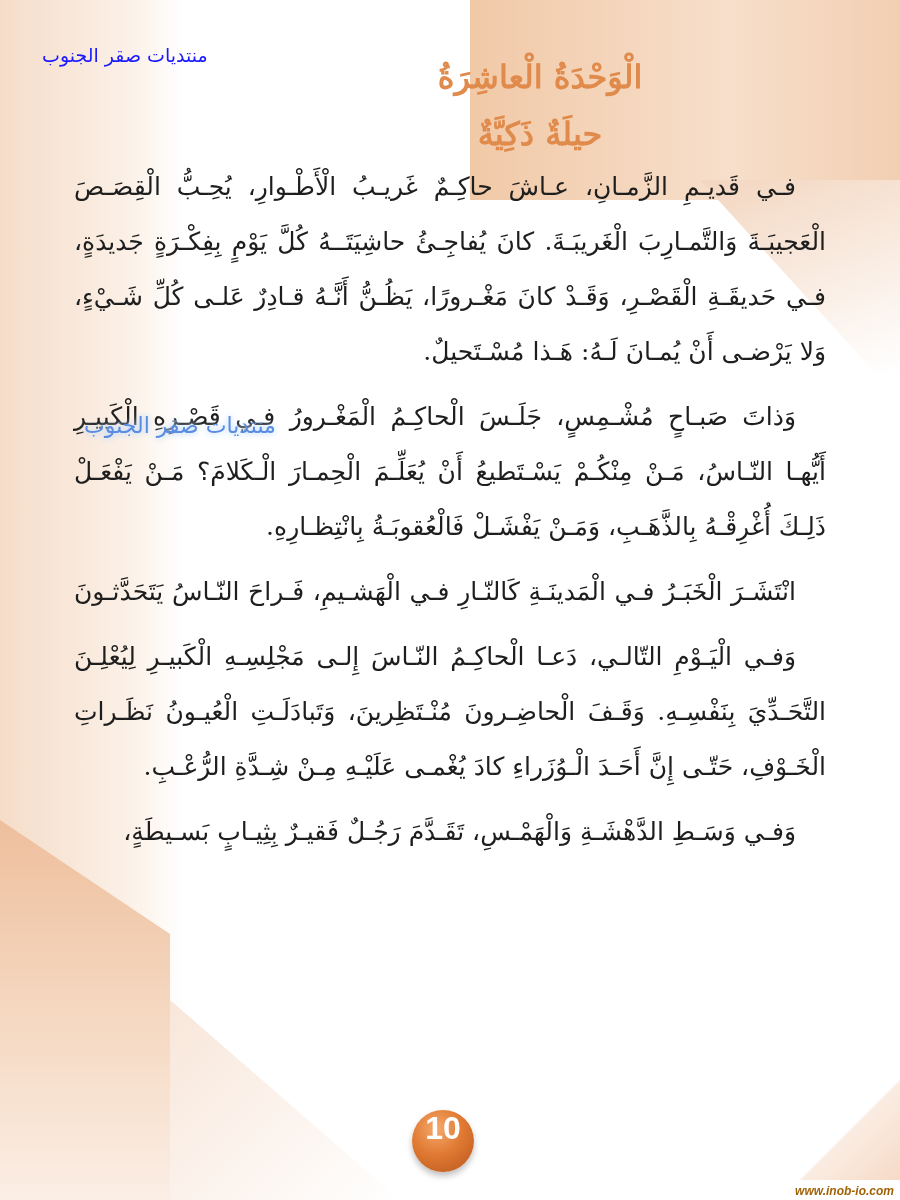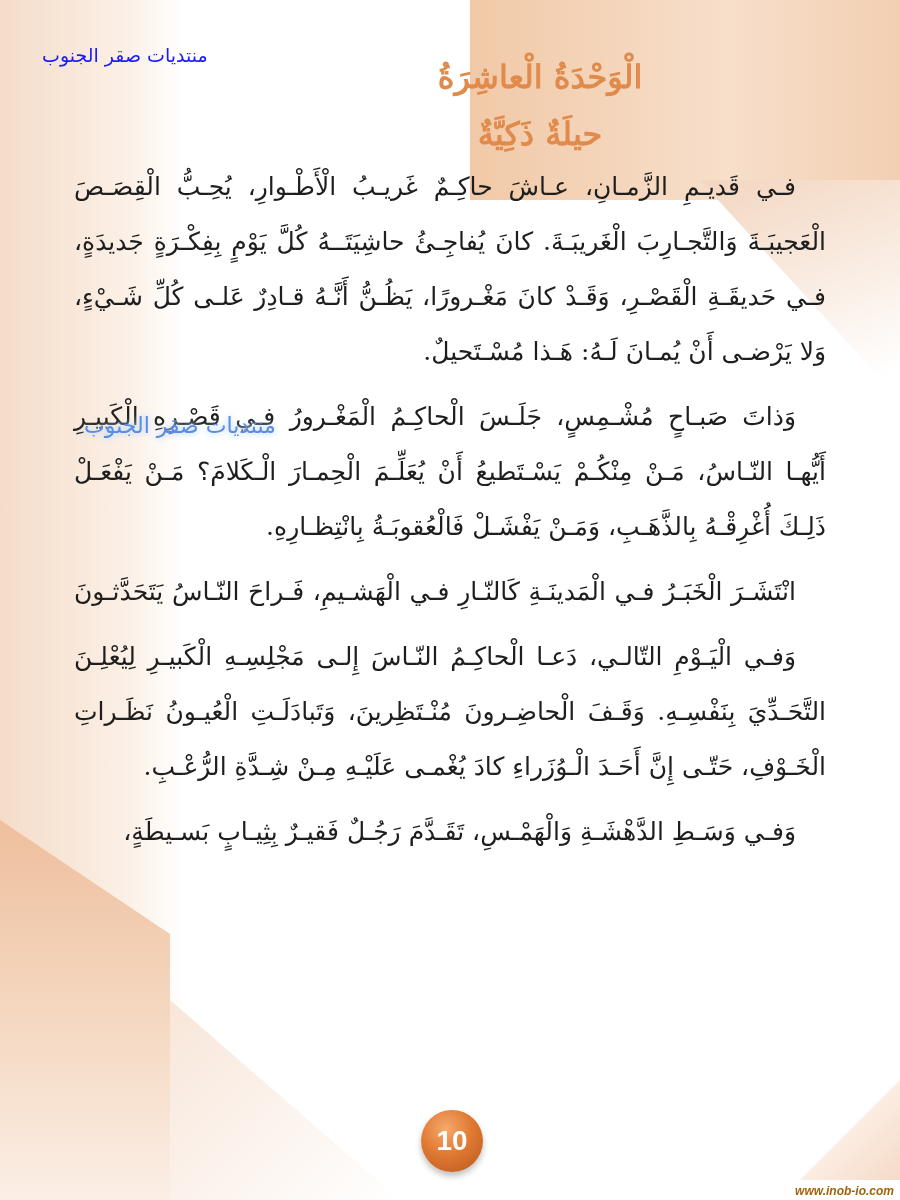--- a/index.html
+++ b/index.html
@@ -47,26 +47,26 @@
     position: absolute; left: 74px; width: 752px; top: 159px;
     direction: rtl; text-align: justify;
     font-family: "DejaVu Serif", serif; font-size: 25px; color: #1e1e1e;
   }
   .para { margin: 0 0 10px 0; line-height: 55px; text-align-last: right; }
   .para .line { display: block; text-align: justify; text-align-last: justify; }
   .para .line.last { text-align-last: right; }
   .indent { padding-right: 30px; }
 
   .page-badge {
-    position: absolute; left: 421px; top: 1110px; width: 62px; height: 62px;
+    position: absolute; left: 412px; top: 1110px; width: 62px; height: 62px;
     border-radius: 50%;
     background: radial-gradient(circle at 40% 30%, #f6a96c 0%, #e07a33 45%, #b8561d 100%);
     box-shadow: 0 4px 6px rgba(0,0,0,0.25);
-    display: flex; align-items: center; justify-content: center;
-    color: #ffffff; font-family: "Liberation Sans", sans-serif; font-weight: bold; font-size: 28px;
+    display: flex; align-items: flex-start; justify-content: center;
+    color: #ffffff; font-family: "Liberation Sans", sans-serif; font-weight: bold; font-size: 32px;
   }
   .site-url {
     position: absolute; right: 6px; bottom: 2px;
     font-family: "Liberation Sans", sans-serif; font-style: italic; font-weight: bold;
     font-size: 12px; color: #a16207;
   }
 </style>
 </head>
 <body>
 
@@ -78,21 +78,21 @@
 <div class="bg-shape bg6"></div>
 
 <div class="watermark-top">منتديات صقر الجنوب</div>
 
 <div class="title title-unit">الْوَحْدَةُ الْعاشِرَةُ</div>
 <div class="title title-story">حيلَةٌ ذَكِيَّةٌ</div>
 
 <div class="body-text">
   <p class="para">
     <span class="line indent">فـي قَديـمِ الزَّمـانِ، عـاشَ حاكِـمٌ غَريـبُ الْأَطْـوارِ، يُحِـبُّ الْقِصَـصَ</span>
-    <span class="line">الْعَجيبَـةَ وَالتَّجـارِبَ الْغَريبَـةَ. كانَ يُفاجِـئُ حاشِيَتَــهُ كُلَّ يَوْمٍ بِفِكْـرَةٍ جَديدَةٍ،</span>
+    <span class="line">الْعَجيبَـةَ وَالتَّمـارِبَ الْغَريبَـةَ. كانَ يُفاجِـئُ حاشِيَتَــهُ كُلَّ يَوْمٍ بِفِكْـرَةٍ جَديدَةٍ،</span>
     <span class="line">فـي حَديقَـةِ الْقَصْـرِ، وَقَـدْ كانَ مَغْـرورًا، يَظُـنُّ أَنَّـهُ قـادِرٌ عَلـى كُلِّ شَـيْءٍ،</span>
     <span class="line last">وَلا يَرْضـى أَنْ يُمـانَ لَـهُ: هَـذا مُسْـتَحيلٌ.</span>
   </p>
   <p class="para">
     <span class="line indent">وَذاتَ صَبـاحٍ مُشْـمِسٍ، جَلَـسَ الْحاكِـمُ الْمَغْـرورُ فـي قَصْـرِهِ الْكَبيـرِ</span>
     <span class="line">أَيُّهـا النّـاسُ، مَـنْ مِنْكُـمْ يَسْـتَطيعُ أَنْ يُعَلِّـمَ الْحِمـارَ الْـكَلامَ؟ مَـنْ يَفْعَـلْ</span>
     <span class="line last">ذَلِـكَ أُغْرِقْـهُ بِالذَّهَـبِ، وَمَـنْ يَفْشَـلْ فَالْعُقوبَـةُ بِانْتِظـارِهِ.</span>
   </p>
   <p class="para">
     <span class="line indent">انْتَشَـرَ الْخَبَـرُ فـي الْمَدينَـةِ كَالنّـارِ فـي الْهَشـيمِ، فَـراحَ النّـاسُ يَتَحَدَّثـونَ</span>

